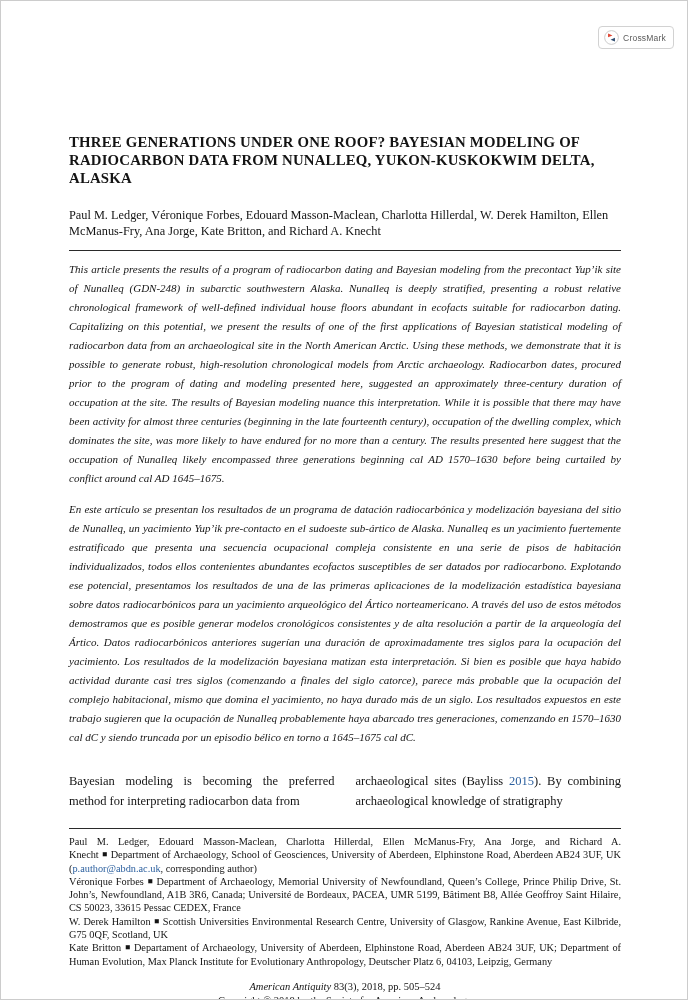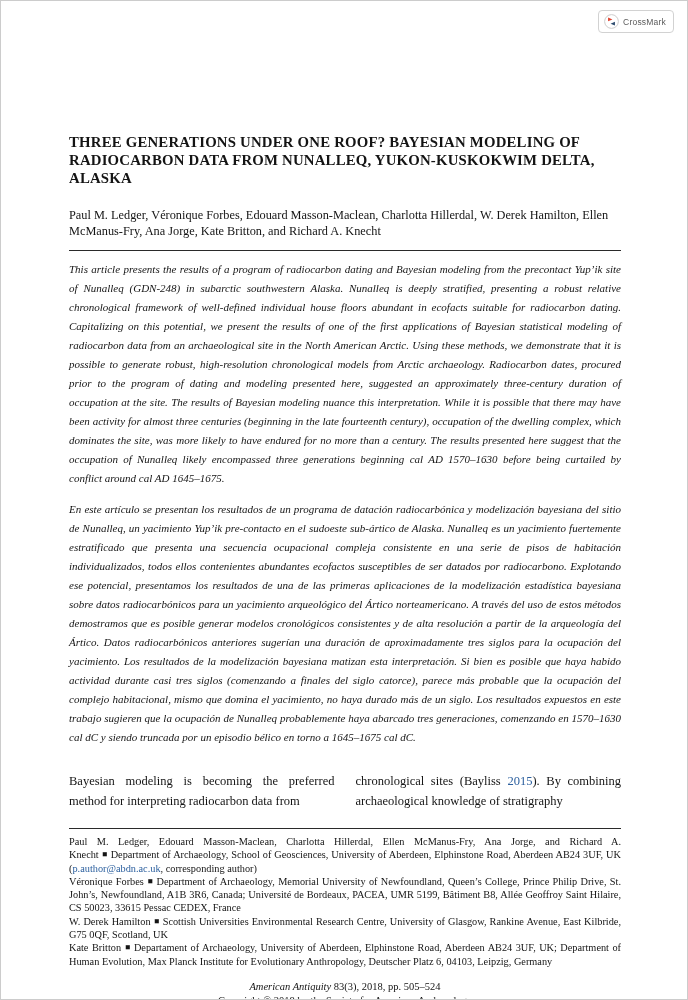--- a/index.html
+++ b/index.html
@@ -12,21 +12,21 @@
     background: #ffffff;
     border: 1px solid #cccccc;
     font-family: "Liberation Serif", serif;
     color: #141414;
     overflow: hidden;
   }
   .content { padding: 132px 66px 0 68px; }
 
   .crossmark {
     position: absolute;
-    top: 9px;
+    top: 25px;
     right: 13px;
     display: flex;
     align-items: center;
     gap: 4px;
     border: 1px solid #d2d2d2;
     border-radius: 4px;
     padding: 3px 7px 3px 5px;
     background: #ffffff;
     cursor: pointer;
   }
@@ -129,21 +129,21 @@
     <p class="authors">Paul M. Ledger, Véronique Forbes, Edouard Masson-Maclean, Charlotta Hillerdal, W. Derek Hamilton, Ellen McManus-Fry, Ana Jorge, Kate Britton, and Richard A. Knecht</p>
 
     <hr class="rule">
 
     <p class="abstract">This article presents the results of a program of radiocarbon dating and Bayesian modeling from the precontact Yup’ik site of Nunalleq (GDN-248) in subarctic southwestern Alaska. Nunalleq is deeply stratified, presenting a robust relative chronological framework of well-defined individual house floors abundant in ecofacts suitable for radiocarbon dating. Capitalizing on this potential, we present the results of one of the first applications of Bayesian statistical modeling of radiocarbon data from an archaeological site in the North American Arctic. Using these methods, we demonstrate that it is possible to generate robust, high-resolution chronological models from Arctic archaeology. Radiocarbon dates, procured prior to the program of dating and modeling presented here, suggested an approximately three-century duration of occupation at the site. The results of Bayesian modeling nuance this interpretation. While it is possible that there may have been activity for almost three centuries (beginning in the late fourteenth century), occupation of the dwelling complex, which dominates the site, was more likely to have endured for no more than a century. The results presented here suggest that the occupation of Nunalleq likely encompassed three generations beginning cal AD 1570–1630 before being curtailed by conflict around cal AD 1645–1675.</p>
 
     <p class="abstract spanish">En este artículo se presentan los resultados de un programa de datación radiocarbónica y modelización bayesiana del sitio de Nunalleq, un yacimiento Yup’ik pre-contacto en el sudoeste sub-ártico de Alaska. Nunalleq es un yacimiento fuertemente estratificado que presenta una secuencia ocupacional compleja consistente en una serie de pisos de habitación individualizados, todos ellos contenientes abundantes ecofactos susceptibles de ser datados por radiocarbono. Explotando ese potencial, presentamos los resultados de una de las primeras aplicaciones de la modelización estadística bayesiana sobre datos radiocarbónicos para un yacimiento arqueológico del Ártico norteamericano. A través del uso de estos métodos demostramos que es posible generar modelos cronológicos consistentes y de alta resolución a partir de la arqueología del Ártico. Datos radiocarbónicos anteriores sugerían una duración de aproximadamente tres siglos para la ocupación del yacimiento. Los resultados de la modelización bayesiana matizan esta interpretación. Si bien es posible que haya habido actividad durante casi tres siglos (comenzando a finales del siglo catorce), parece más probable que la ocupación del complejo habitacional, mismo que domina el yacimiento, no haya durado más de un siglo. Los resultados expuestos en este trabajo sugieren que la ocupación de Nunalleq probablemente haya abarcado tres generaciones, comenzando en 1570–1630 cal dC y siendo truncada por un episodio bélico en torno a 1645–1675 cal dC.</p>
 
     <div class="body-cols">
       <p class="body-col">Bayesian modeling is becoming the preferred method for interpreting radiocarbon data from</p>
-      <p class="body-col"><span>chronological sites (Bayliss </span><a class="link">2015</a><span>). By combining archaeological knowledge of stratigraphy</span></p>
+      <p class="body-col"><span>archaeological sites (Bayliss </span><a class="link">2015</a><span>). By combining archaeological knowledge of stratigraphy</span></p>
     </div>
 
     <div class="footnotes">
       <hr class="foot-rule">
 
       <p class="affil"><b>Paul M. Ledger, Edouard Masson-Maclean, Charlotta Hillerdal, Ellen McManus-Fry, Ana Jorge,</b><span> and </span><b>Richard A. Knecht</b><span class="sq">■</span><span>Department of Archaeology, School of Geosciences, University of Aberdeen, Elphinstone Road, Aberdeen AB24 3UF, UK (</span><a class="link">p.author@abdn.ac.uk</a><span>, corresponding author)</span></p>
 
       <p class="affil"><b>Véronique Forbes</b><span class="sq">■</span><span>Department of Archaeology, Memorial University of Newfoundland, Queen’s College, Prince Philip Drive, St. John’s, Newfoundland, A1B 3R6, Canada; Université de Bordeaux, PACEA, UMR 5199, Bâtiment B8, Allée Geoffroy Saint Hilaire, CS 50023, 33615 Pessac CEDEX, France</span></p>
 
       <p class="affil"><b>W. Derek Hamilton</b><span class="sq">■</span><span>Scottish Universities Environmental Research Centre, University of Glasgow, Rankine Avenue, East Kilbride, G75 0QF, Scotland, UK</span></p>

